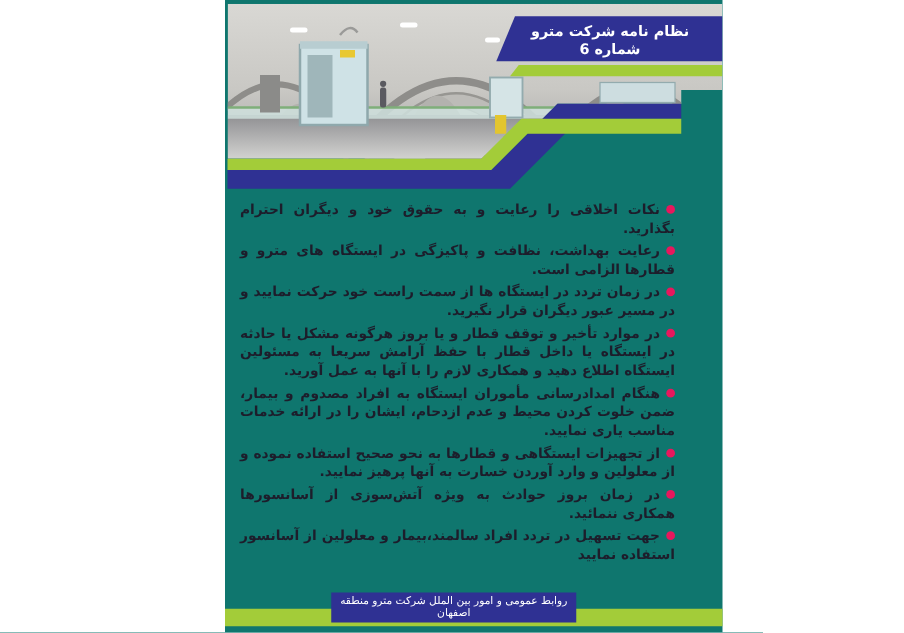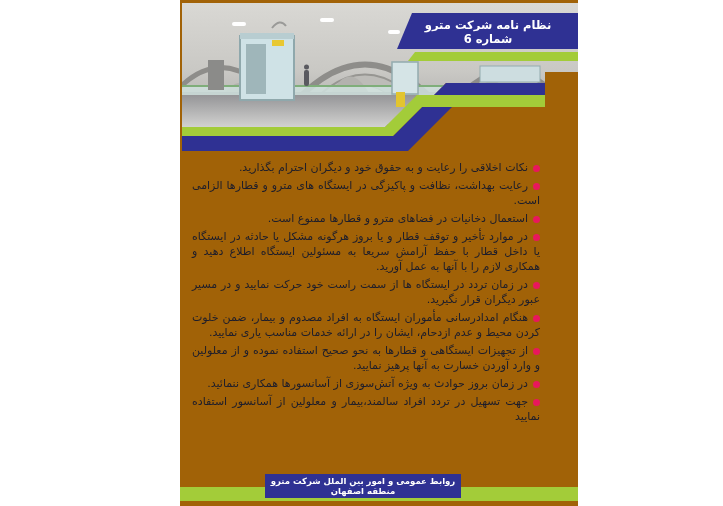--- a/index.html
+++ b/index.html
@@ -1,48 +1,48 @@
 <!DOCTYPE html>
 <html lang="fa"><head>
 <meta charset="utf-8">
 <style>
   html,body{margin:0;padding:0;}
   body{
     width:723px;height:506px;position:relative;background:#ffffff;overflow:hidden;
     font-family:"DejaVu Sans",sans-serif;
   }
   .page{
-    position:absolute;left:180px;top:0;width:398px;height:506px;background:#a16207;
+    position:absolute;left:180px;top:0;width:398px;height:506px;background:#0f766e;
   }
   .header-graphic{position:absolute;left:0;top:0;width:398px;height:160px;}
   .banner-text{
     position:absolute;left:222px;top:15px;width:172px;height:34px;
     display:flex;flex-direction:column;align-items:center;justify-content:center;
     color:#ffffff;direction:rtl;text-align:center;line-height:1.25;
     font-size:11.5px;font-weight:bold;
   }
   .rules{
     position:absolute;left:12px;top:160px;width:348px;
     direction:rtl;text-align:justify;text-align-last:right;
-    color:var(--ink,#1d1d2b);font-size:11px;font-weight:normal;line-height:15px;
+    color:var(--ink,#1d1d2b);font-size:11px;font-weight:bold;line-height:15px;
   }
   .rule{margin:0 0 3px 0;}
   .dot{
     display:inline-block;width:7px;height:7px;border-radius:50%;
     background:var(--pink,#e8175d);margin-left:5px;vertical-align:middle;
   }
   .footer-band{
     position:absolute;left:0;top:487px;width:398px;height:14px;
     background:var(--green,#a3cc39);
   }
   .footer-box{
     position:absolute;left:85px;top:474px;width:196px;height:24px;
     background:var(--purple,#2f3193);
     display:flex;align-items:center;justify-content:center;
-    color:#fff;font-size:8.5px;font-weight:bold;direction:rtl;text-align:center;
+    color:#fff;font-size:8.5px;font-weight:normal;direction:rtl;text-align:center;
   }
 </style>
 </head>
 <body style="--purple: #2f3193; --green: #a3cc39; --pink: #e8175d; --ink: #1d1d2b;">
 
 <div class="page">
 
   <div class="header-graphic">
     <svg width="398" height="160" viewBox="0 0 398 160">
       <defs>
@@ -117,23 +117,22 @@
 
     <div class="banner-text">
       <span>نظام نامه شرکت مترو</span>
       <span>شماره 6</span>
     </div>
   </div>
 
   <div class="rules">
     <div class="rule"><span class="dot"></span><span>نکات اخلاقی را رعایت و به حقوق خود و دیگران احترام بگذارید.</span></div>
     <div class="rule"><span class="dot"></span><span>رعایت بهداشت، نظافت و پاکیزگی در ایستگاه های مترو و قطارها الزامی است.</span></div>
-    <div class="rule"><span class="dot"></span><span>استعمال دخانیات در فضاهای مترو و قطارها ممنوع است.</span></div>
+    <div class="rule"><span class="dot"></span><span>در زمان تردد در ایستگاه ها از سمت راست خود حرکت نمایید و در مسیر عبور دیگران قرار نگیرید.</span></div>
     <div class="rule"><span class="dot"></span><span>در موارد تأخیر و توقف قطار و یا بروز هرگونه مشکل یا حادثه در ایستگاه یا داخل قطار با حفظ آرامش سریعا به مسئولین ایستگاه اطلاع دهید و همکاری لازم را با آنها به عمل آورید.</span></div>
-    <div class="rule"><span class="dot"></span><span>در زمان تردد در ایستگاه ها از سمت راست خود حرکت نمایید و در مسیر عبور دیگران قرار نگیرید.</span></div>
     <div class="rule"><span class="dot"></span><span>هنگام امدادرسانی مأموران ایستگاه به افراد مصدوم و بیمار، ضمن خلوت کردن محیط و عدم ازدحام، ایشان را در ارائه خدمات مناسب یاری نمایید.</span></div>
     <div class="rule"><span class="dot"></span><span>از تجهیزات ایستگاهی و قطارها به نحو صحیح استفاده نموده و از معلولین و وارد آوردن خسارت به آنها پرهیز نمایید.</span></div>
     <div class="rule"><span class="dot"></span><span>در زمان بروز حوادث به ویژه آتش‌سوزی از آسانسورها همکاری ننمائید.</span></div>
     <div class="rule"><span class="dot"></span><span>جهت تسهیل در تردد افراد سالمند،بیمار و معلولین از آسانسور استفاده نمایید</span></div>
   </div>
 
   <div class="footer-band"></div>
   <div class="footer-box">
     <span>روابط عمومی و امور بین الملل شرکت مترو منطقه اصفهان</span>
   </div>

